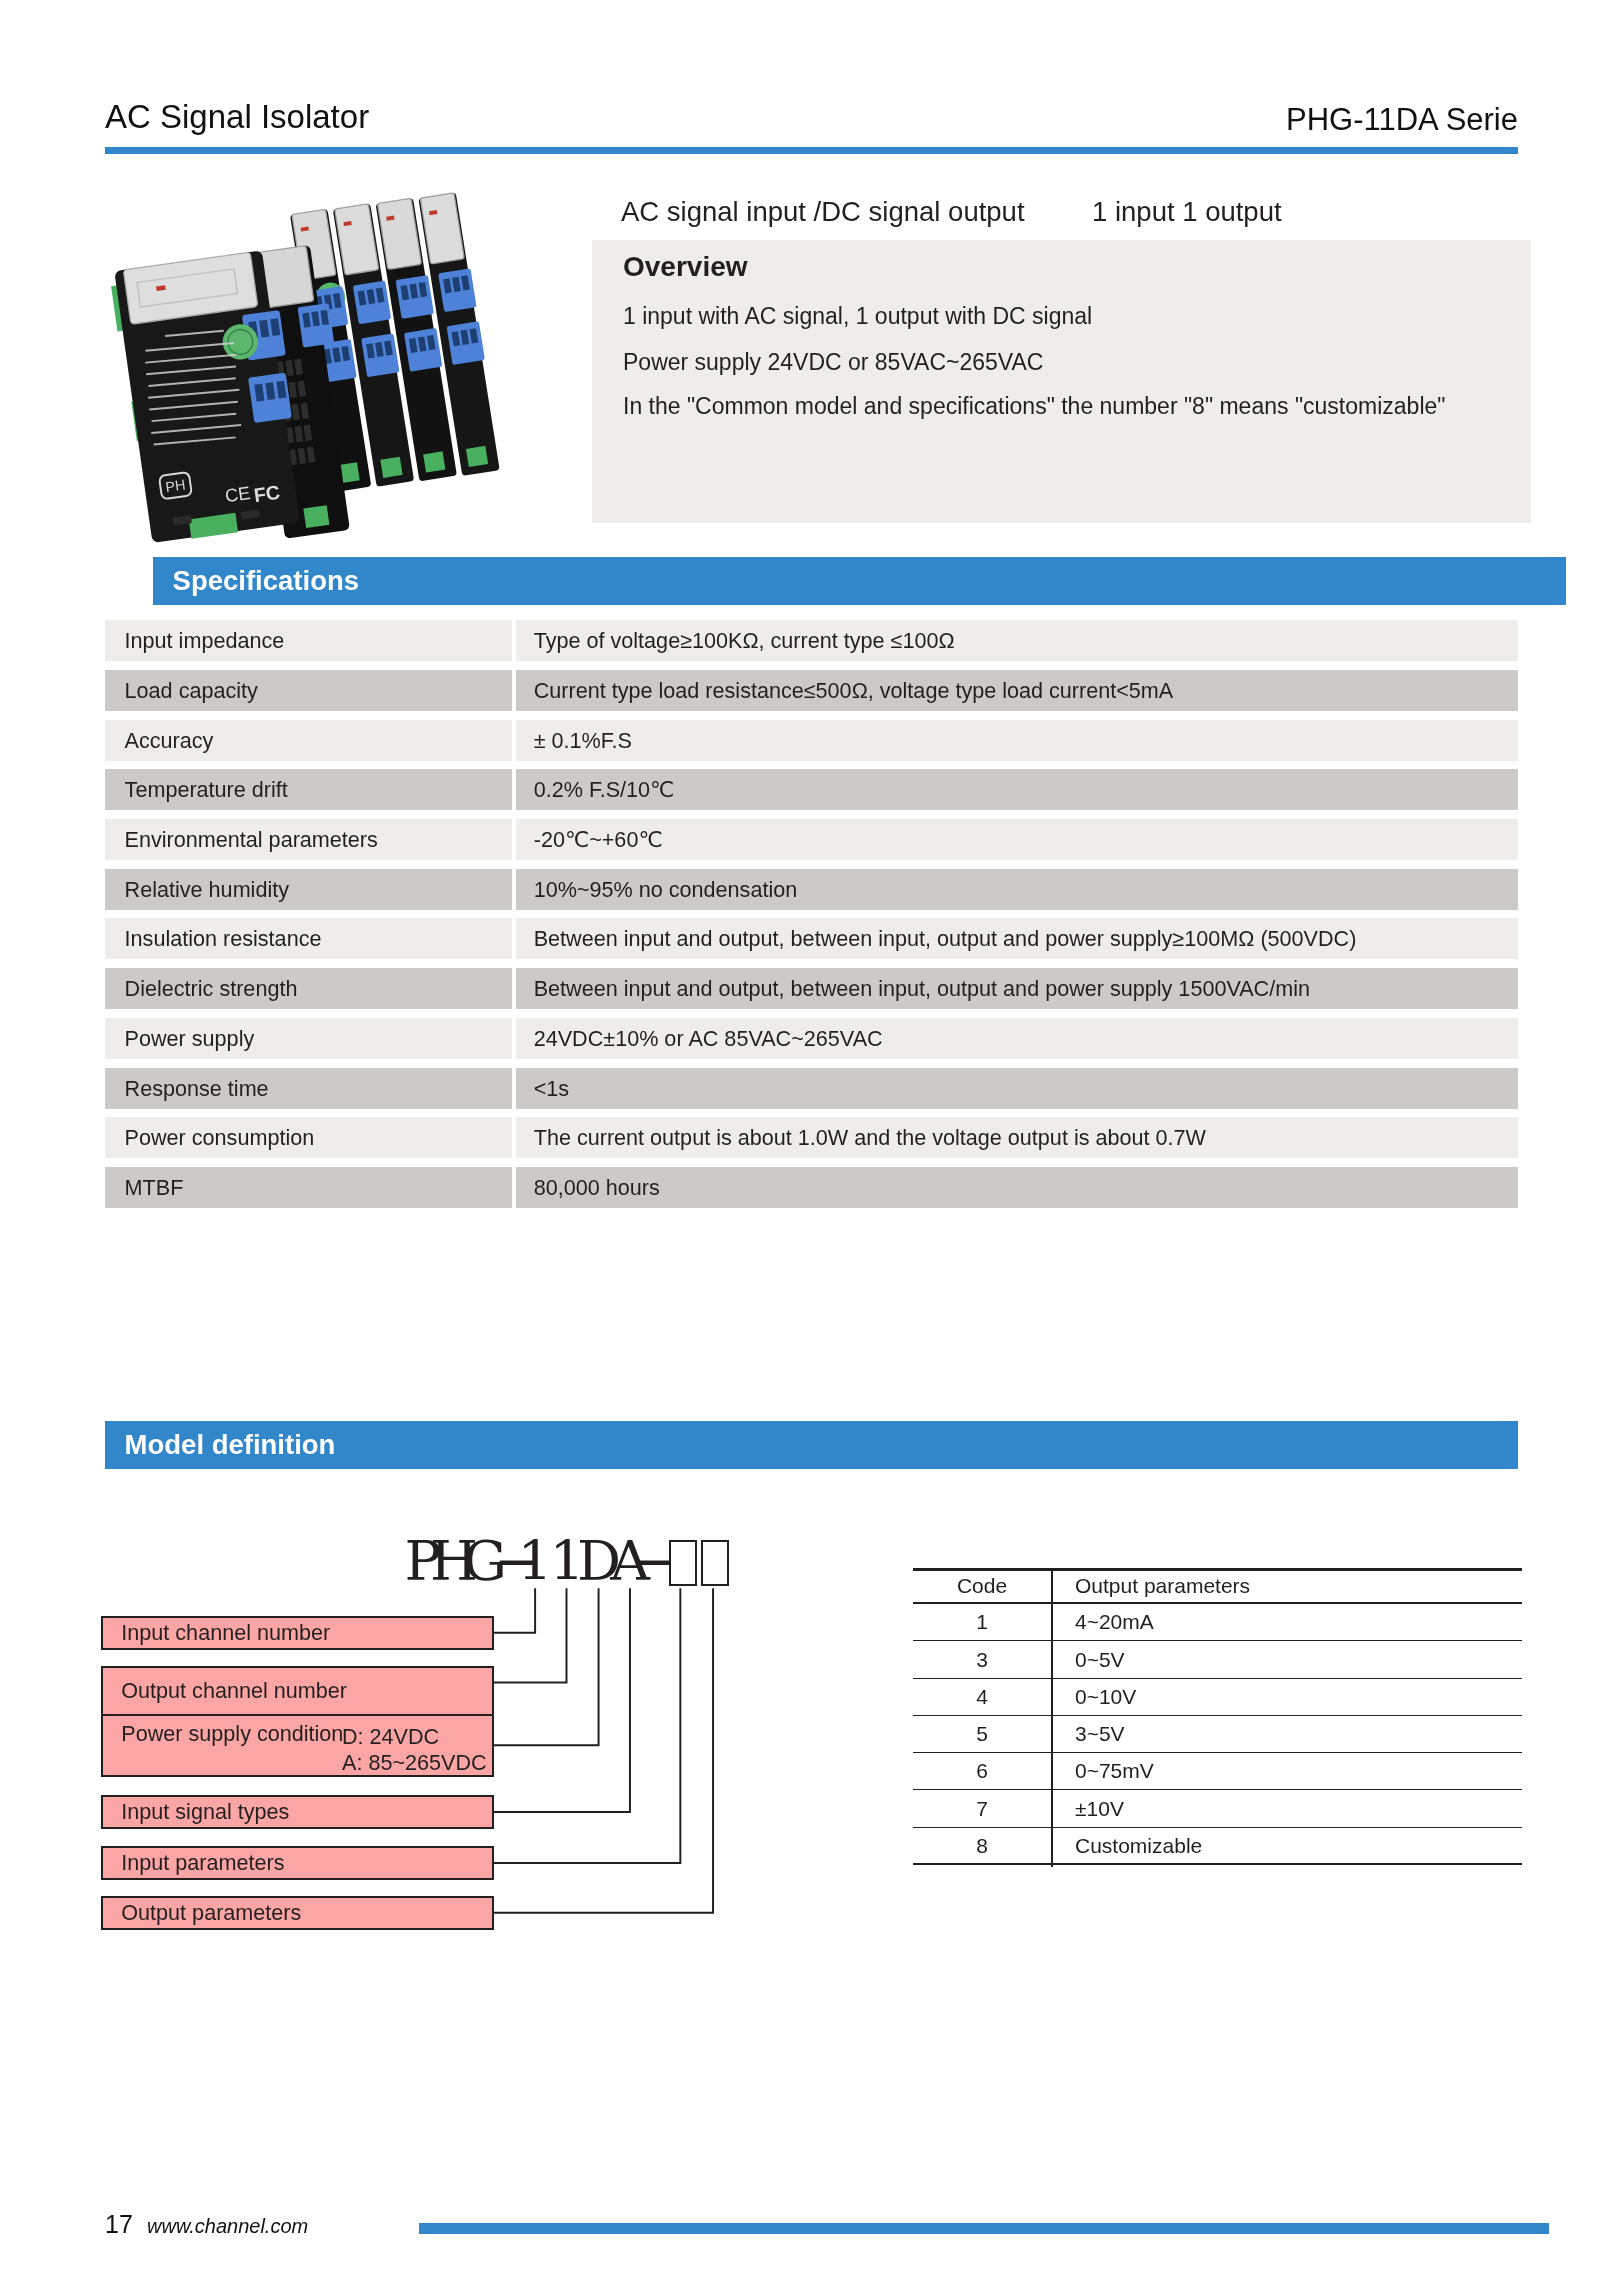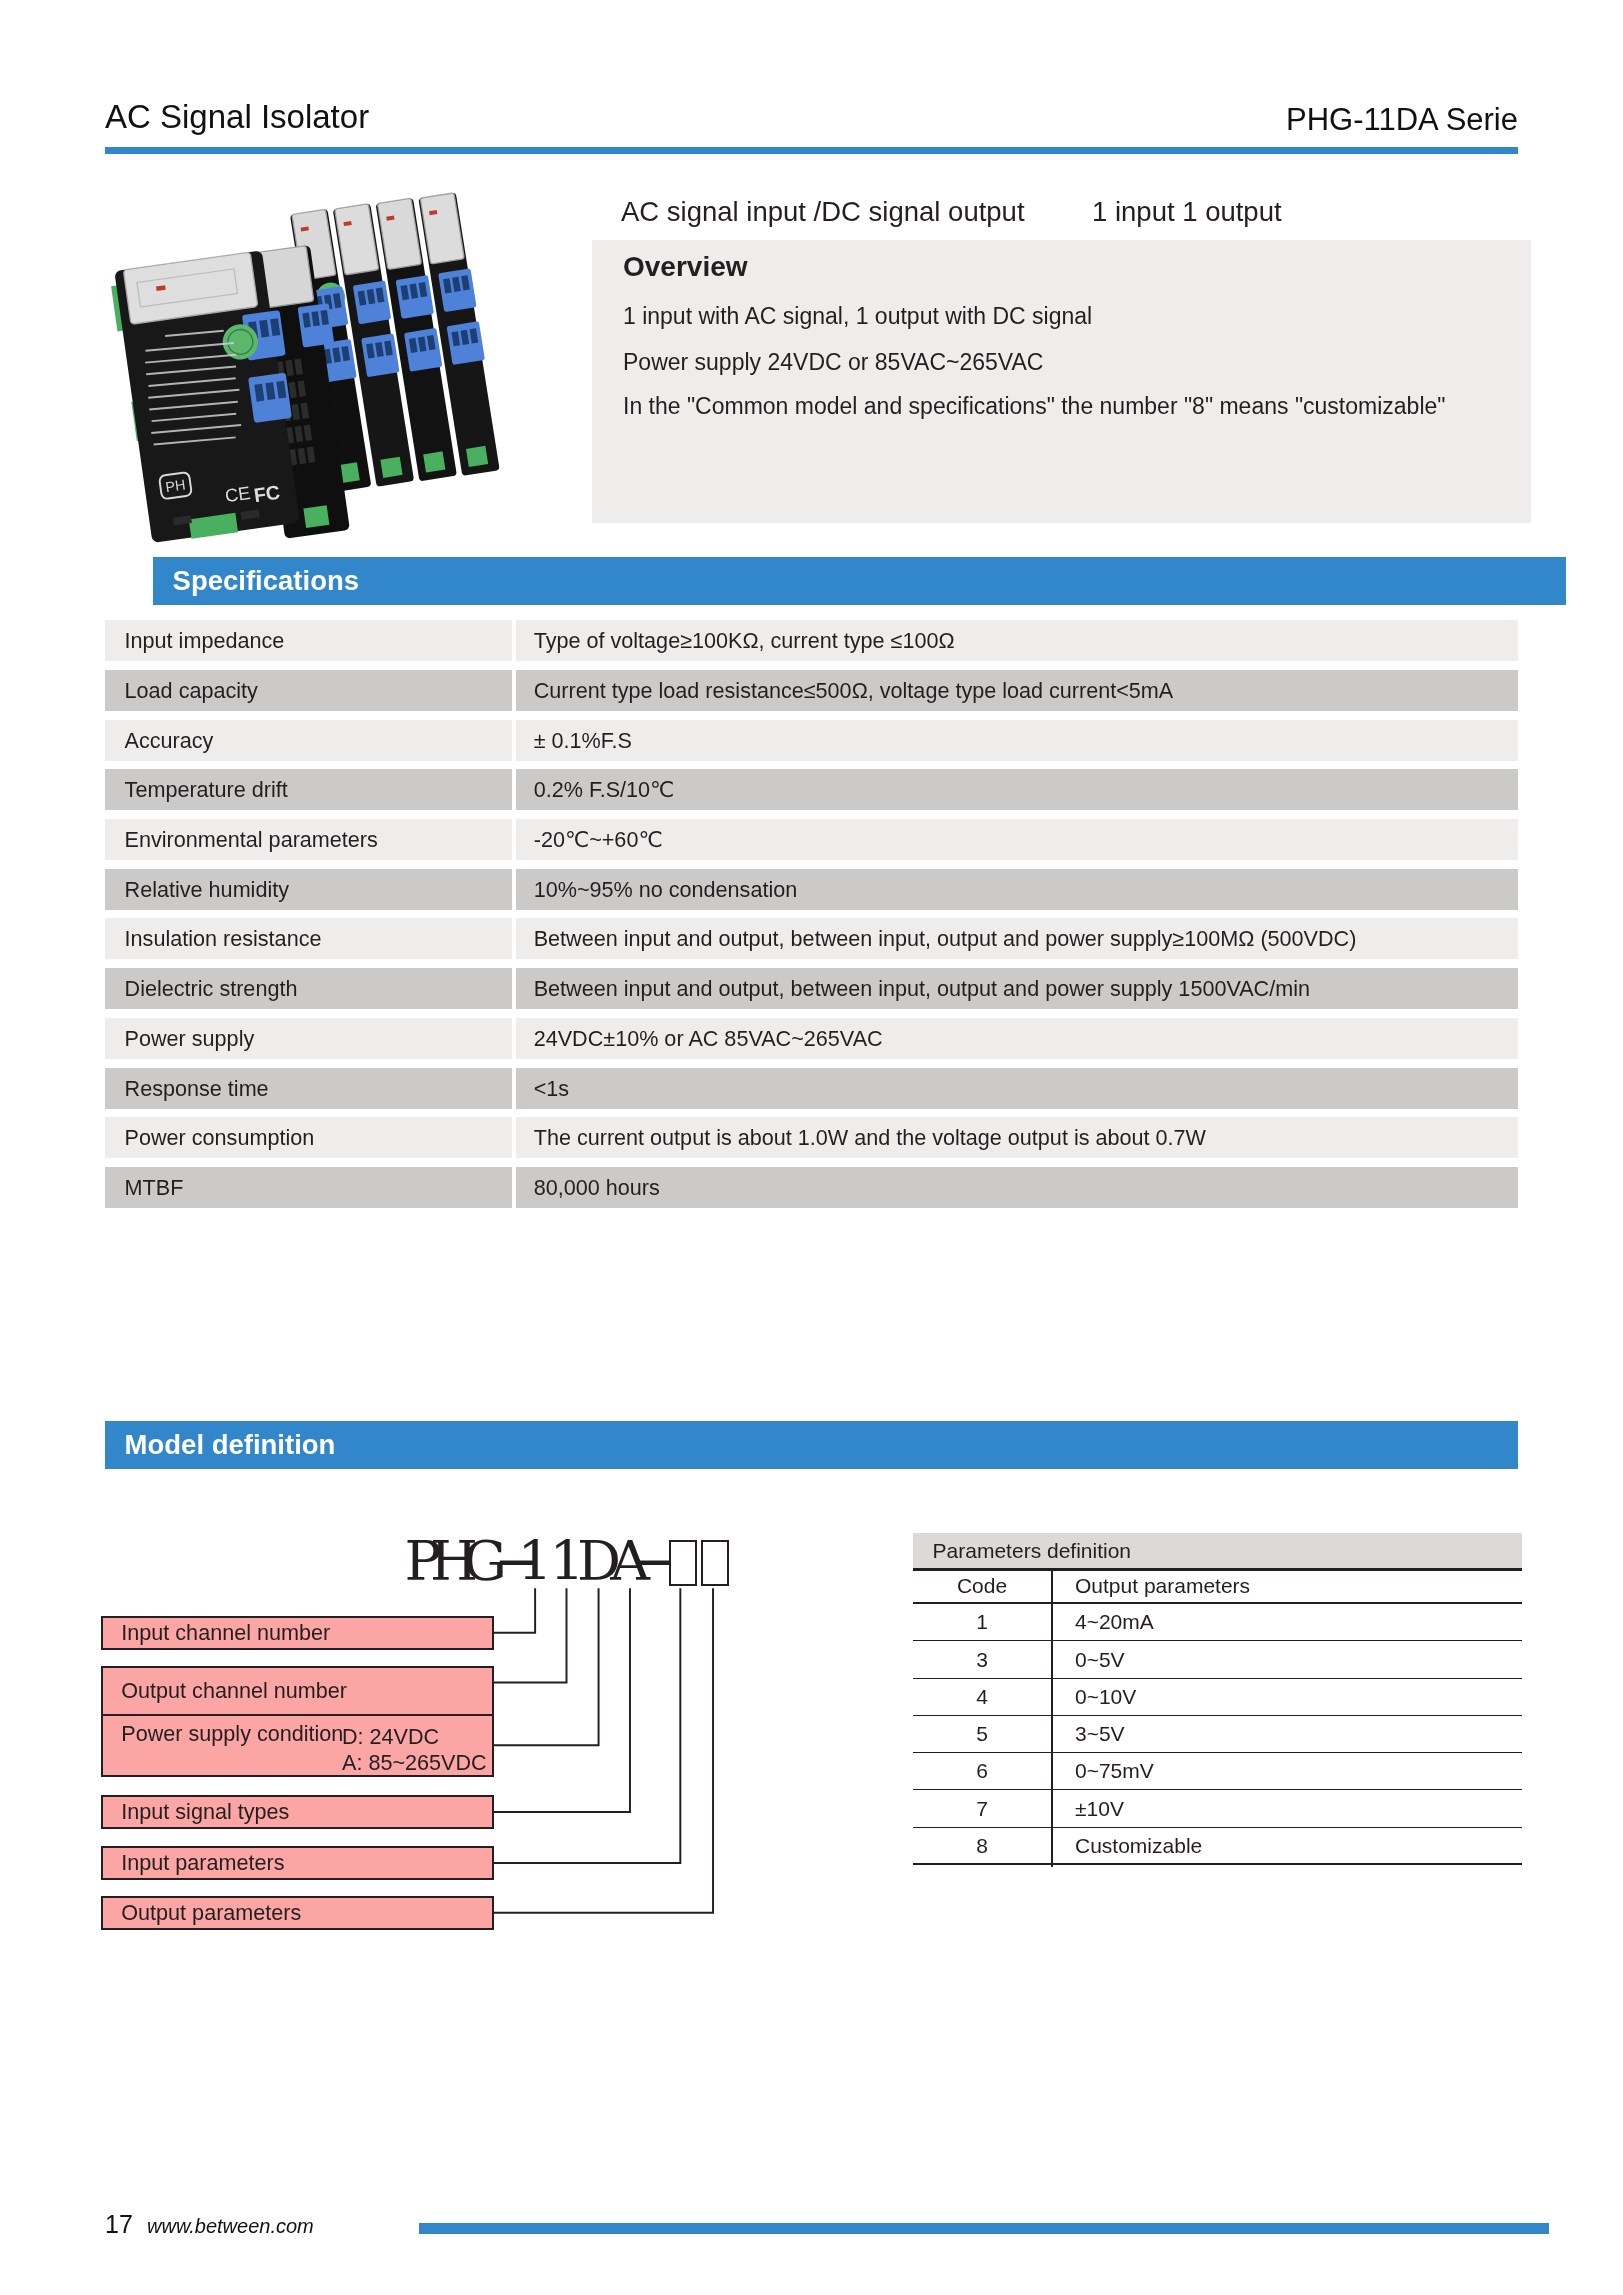--- a/index.html
+++ b/index.html
@@ -304,21 +304,20 @@
   <span class="lbl">Input signal types</span>
 </div>
 <div class="abs dg-box dgb-5">
   <span class="lbl">Input parameters</span>
 </div>
 <div class="abs dg-box dgb-6">
   <span class="lbl">Output parameters</span>
 </div>
 
 <div class="abs params" style="height:336px">
-  <div class="abs params-bar">Parameters definition</div>
   <div class="abs params-thickline"></div>
   <div class="abs params-headrow">
     <span class="p-code">Code</span>
     <span class="p-val">Output parameters</span>
   </div>
   <div class="abs p-row" style="top:71px">
     <span class="p-code">1</span>
     <span class="p-val">4~20mA</span>
   </div>
   <div class="abs p-row" style="top:109px">
@@ -342,15 +341,15 @@
     <span class="p-val">±10V</span>
   </div>
   <div class="abs p-row p-row-last" style="top:295px">
     <span class="p-code">8</span>
     <span class="p-val">Customizable</span>
   </div>
   <div class="abs params-vline"></div>
 </div>
 
 <div class="abs footer-page">17</div>
-<div class="abs footer-site">www.between.com</div>
+<div class="abs footer-site">www.channel.com</div>
 <div class="abs footer-bar accent-bg"></div>
 
 
 </body></html>

